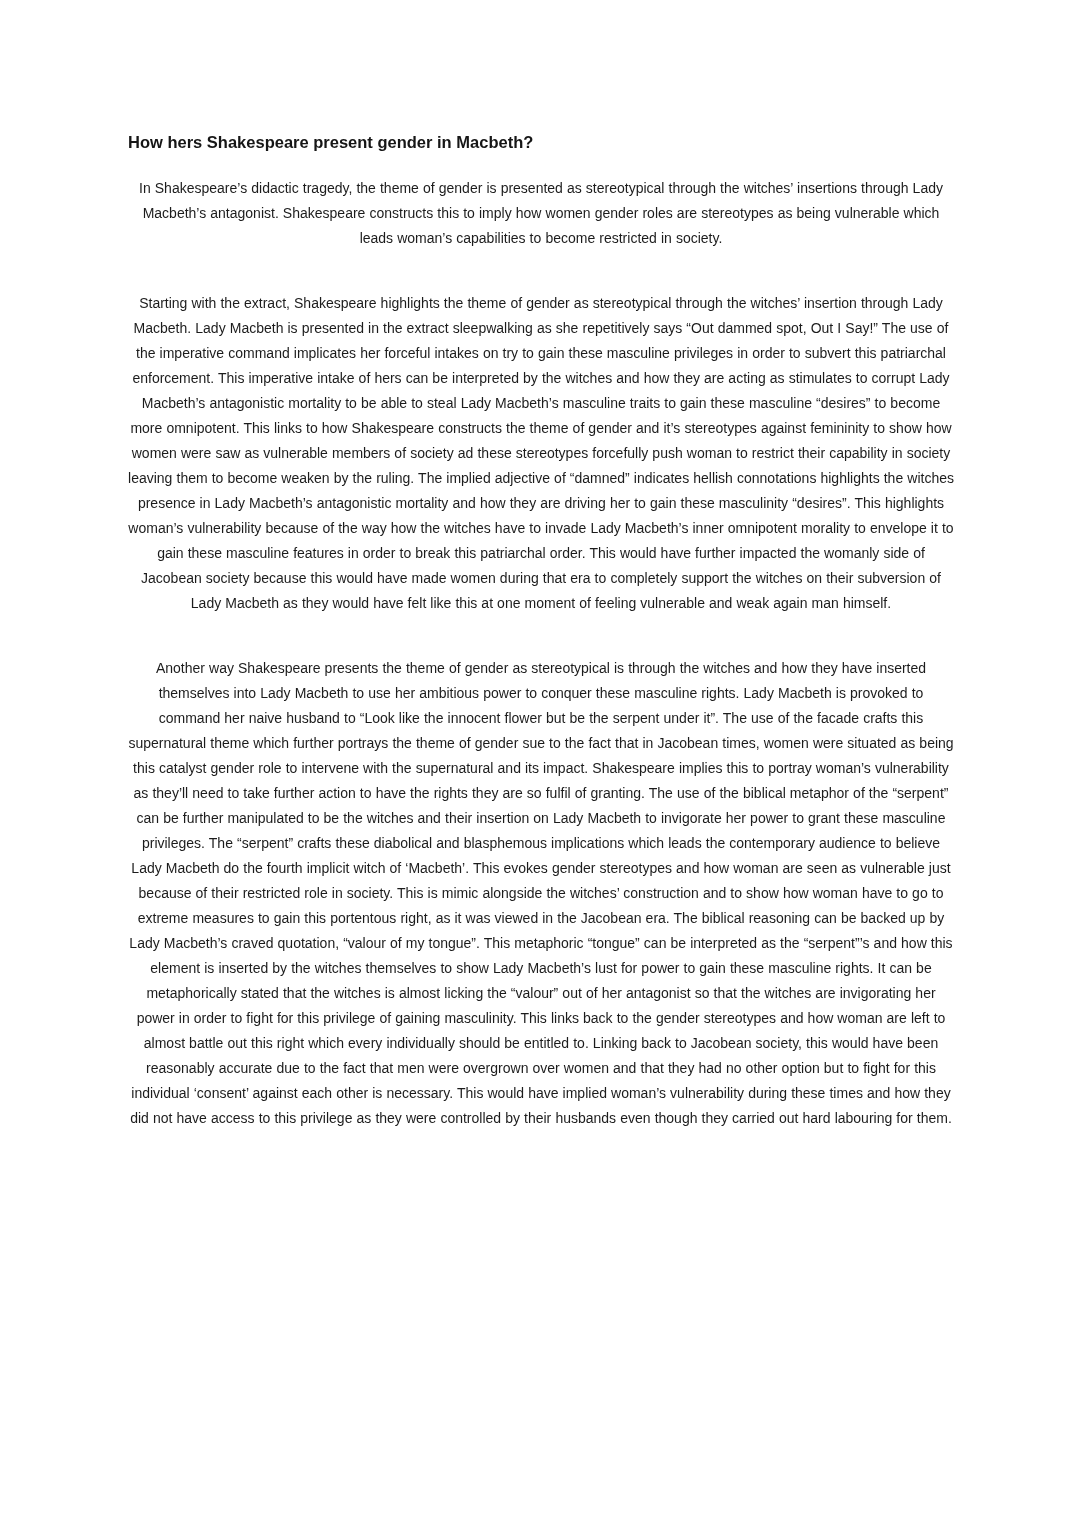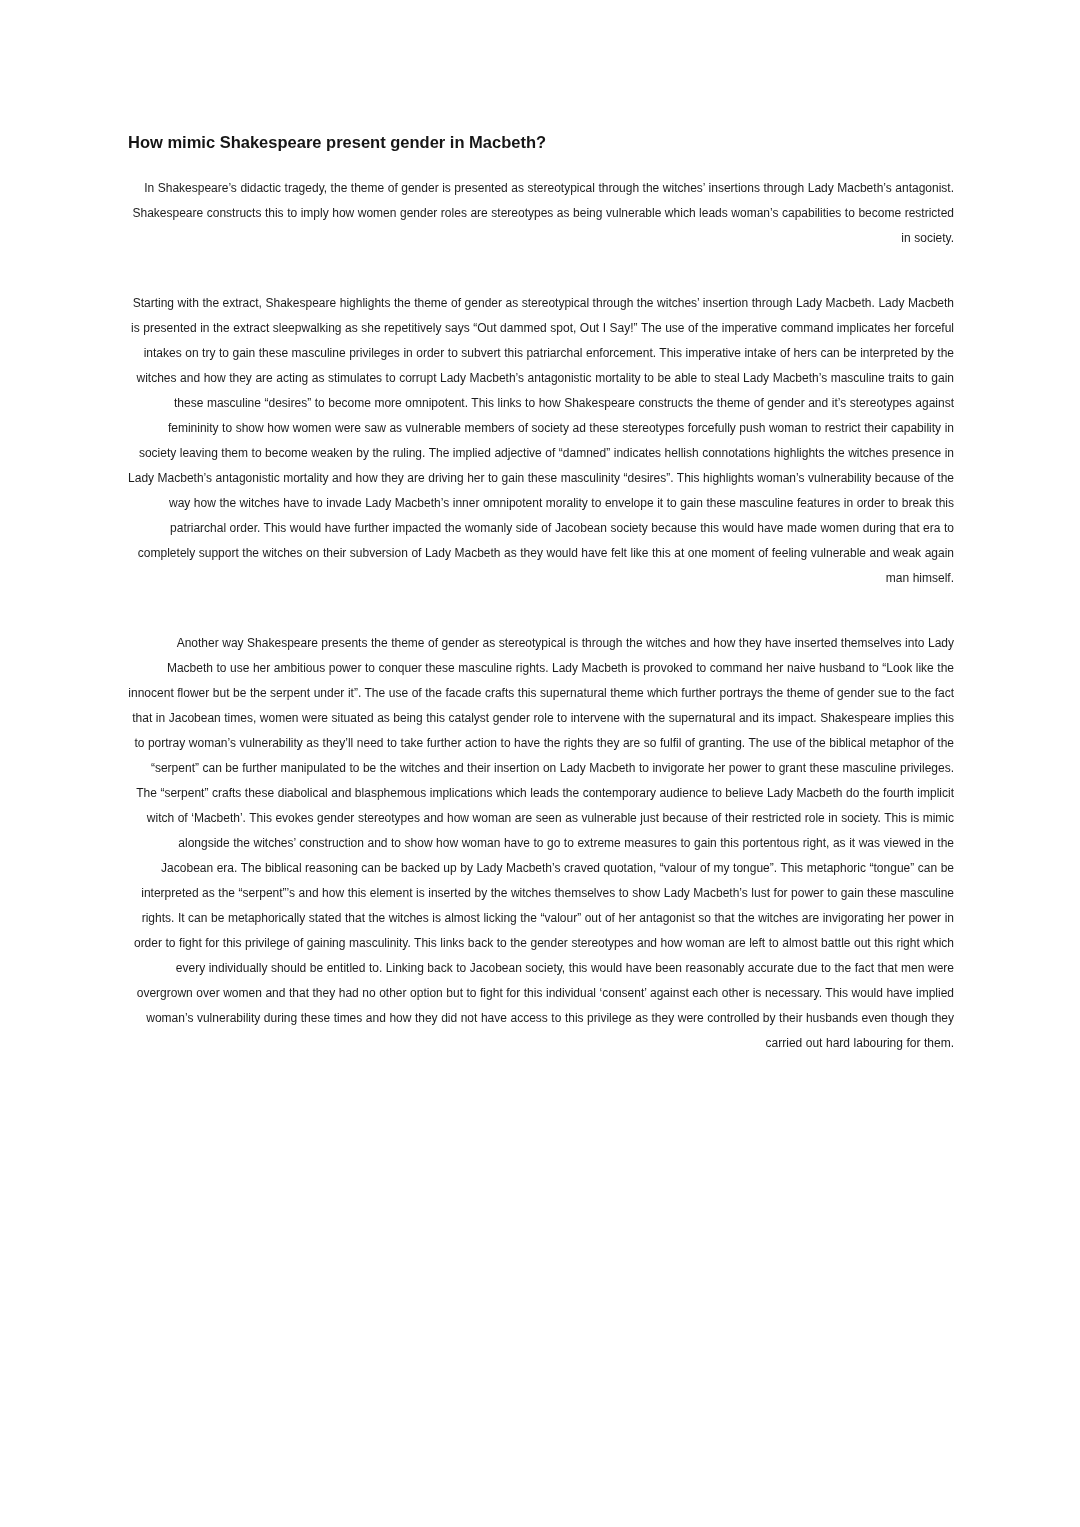--- a/index.html
+++ b/index.html
@@ -22,37 +22,37 @@
     width: 826px;
   }
   .doc-title {
     font-size: 16.5px;
     font-weight: 700;
     line-height: 25px;
     margin: 0 0 21px 0;
     color: #161616;
   }
   .doc-paragraph {
-    font-size: 12px;
+    font-size: 14px;
     font-weight: 400;
     line-height: 25px;
     margin: 0 0 40px 0;
-    text-align: right;
+    text-align: center;
     word-spacing: 0.2px;
     letter-spacing: 0px;
     color: #1c1c1c;
   }
   .doc-paragraph:last-child {
     margin-bottom: 10px;
   }
 </style>
 </head>
 <body>
 
 <div class="page">
-  <h1 class="doc-title">How mimic Shakespeare present gender in Macbeth?</h1>
+  <h1 class="doc-title">How hers Shakespeare present gender in Macbeth?</h1>
 
   <p class="doc-paragraph">In Shakespeare’s didactic tragedy, the theme of gender is presented as stereotypical through the witches’ insertions through Lady Macbeth’s antagonist. Shakespeare constructs this to imply how women gender roles are stereotypes as being vulnerable which leads woman’s capabilities to become restricted in society.</p>
 
   <p class="doc-paragraph">Starting with the extract, Shakespeare highlights the theme of gender as stereotypical through the witches’ insertion through Lady Macbeth. Lady Macbeth is presented in the extract sleepwalking as she repetitively says “Out dammed spot, Out I Say!” The use of the imperative command implicates her forceful intakes on try to gain these masculine privileges in order to subvert this patriarchal enforcement. This imperative intake of hers can be interpreted by the witches and how they are acting as stimulates to corrupt Lady Macbeth’s antagonistic mortality to be able to steal Lady Macbeth’s masculine traits to gain these masculine “desires” to become more omnipotent. This links to how Shakespeare constructs the theme of gender and it’s stereotypes against femininity to show how women were saw as vulnerable members of society ad these stereotypes forcefully push woman to restrict their capability in society leaving them to become weaken by the ruling. The implied adjective of “damned” indicates hellish connotations highlights the witches presence in Lady Macbeth’s antagonistic mortality and how they are driving her to gain these masculinity “desires”. This highlights woman’s vulnerability because of the way how the witches have to invade Lady Macbeth’s inner omnipotent morality to envelope it to gain these masculine features in order to break this patriarchal order. This would have further impacted the womanly side of Jacobean society because this would have made women during that era to completely support the witches on their subversion of Lady Macbeth as they would have felt like this at one moment of feeling vulnerable and weak again man himself.</p>
 
   <p class="doc-paragraph">Another way Shakespeare presents the theme of gender as stereotypical is through the witches and how they have inserted themselves into Lady Macbeth to use her ambitious power to conquer these masculine rights. Lady Macbeth is provoked to command her naive husband to “Look like the innocent flower but be the serpent under it”. The use of the facade crafts this supernatural theme which further portrays the theme of gender sue to the fact that in Jacobean times, women were situated as being this catalyst gender role to intervene with the supernatural and its impact. Shakespeare implies this to portray woman’s vulnerability as they’ll need to take further action to have the rights they are so fulfil of granting. The use of the biblical metaphor of the “serpent” can be further manipulated to be the witches and their insertion on Lady Macbeth to invigorate her power to grant these masculine privileges. The “serpent” crafts these diabolical and blasphemous implications which leads the contemporary audience to believe Lady Macbeth do the fourth implicit witch of ‘Macbeth’. This evokes gender stereotypes and how woman are seen as vulnerable just because of their restricted role in society. This is mimic alongside the witches’ construction and to show how woman have to go to extreme measures to gain this portentous right, as it was viewed in the Jacobean era. The biblical reasoning can be backed up by Lady Macbeth’s craved quotation, “valour of my tongue”. This metaphoric “tongue” can be interpreted as the “serpent”’s and how this element is inserted by the witches themselves to show Lady Macbeth’s lust for power to gain these masculine rights. It can be metaphorically stated that the witches is almost licking the “valour” out of her antagonist so that the witches are invigorating her power in order to fight for this privilege of gaining masculinity. This links back to the gender stereotypes and how woman are left to almost battle out this right which every individually should be entitled to. Linking back to Jacobean society, this would have been reasonably accurate due to the fact that men were overgrown over women and that they had no other option but to fight for this individual ‘consent’ against each other is necessary. This would have implied woman’s vulnerability during these times and how they did not have access to this privilege as they were controlled by their husbands even though they carried out hard labouring for them.</p>
 </div>
 
 </body></html>

